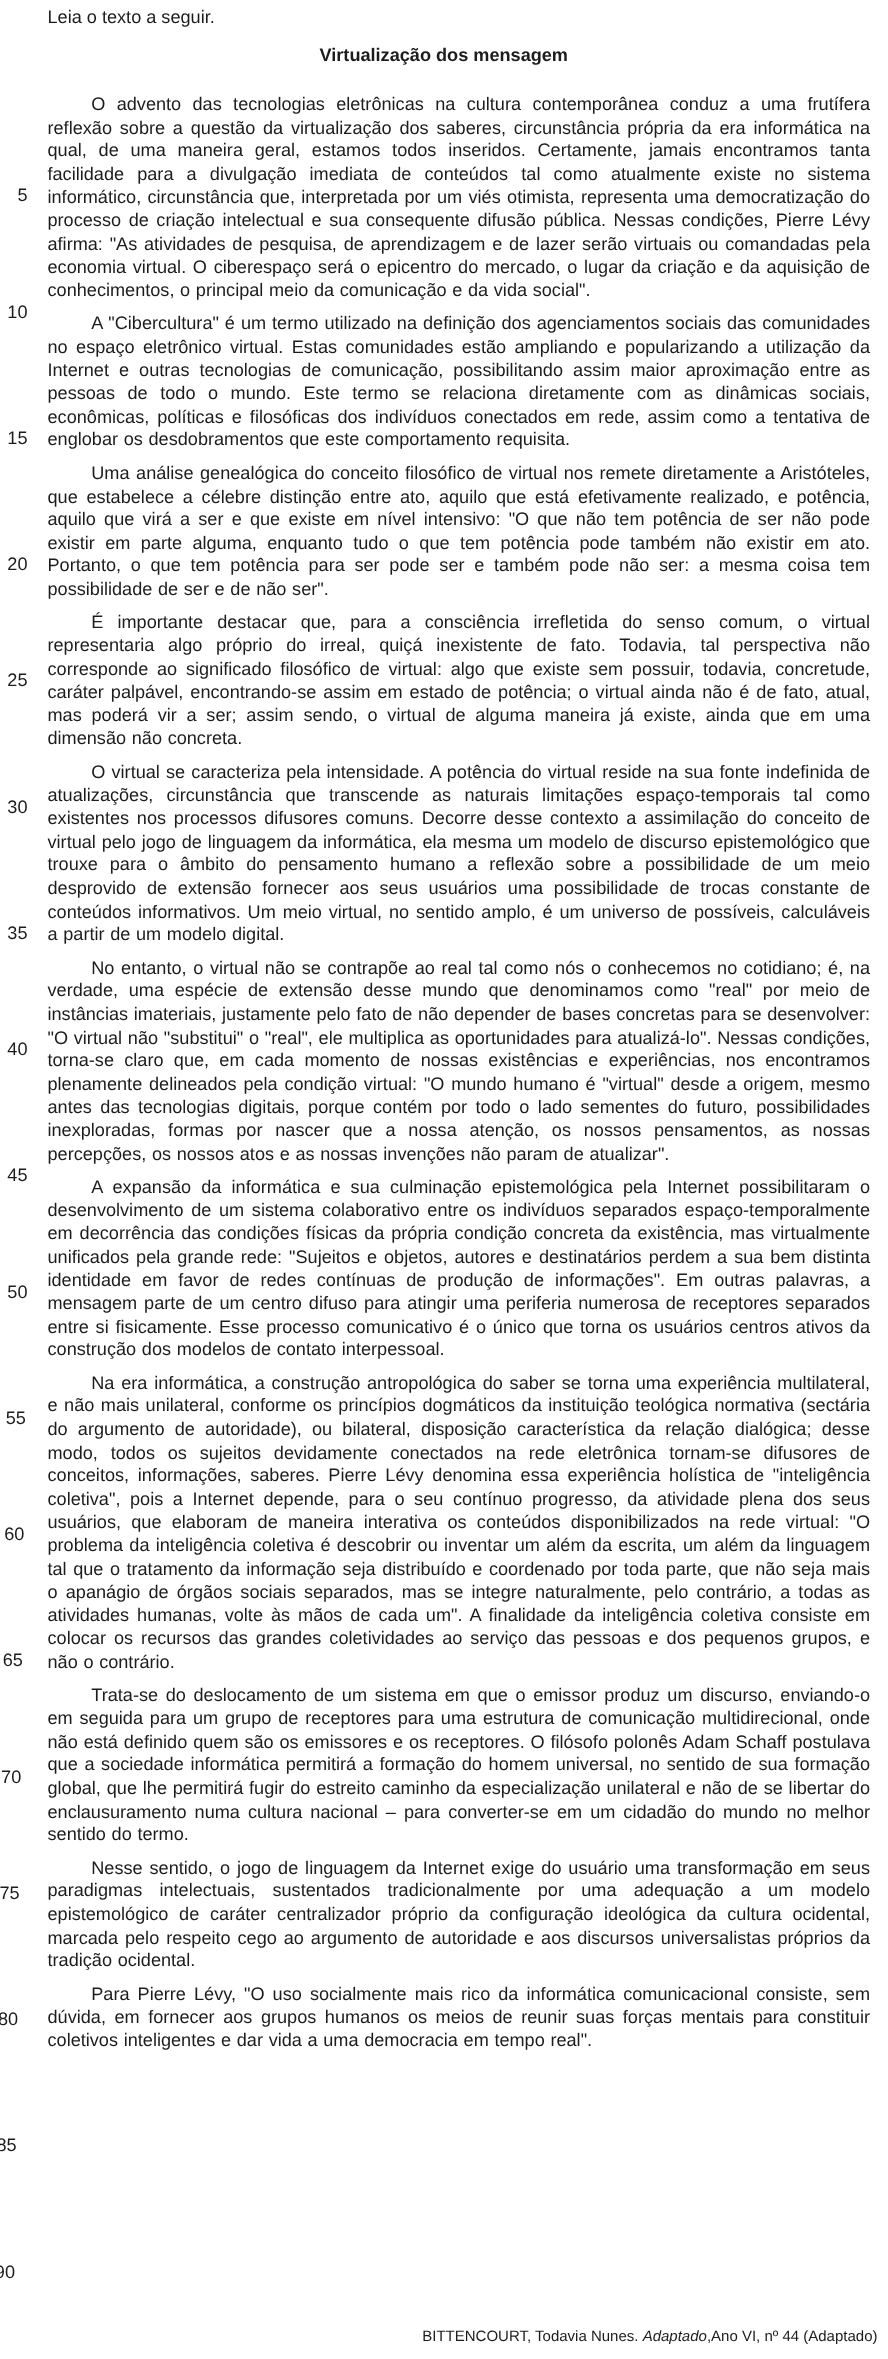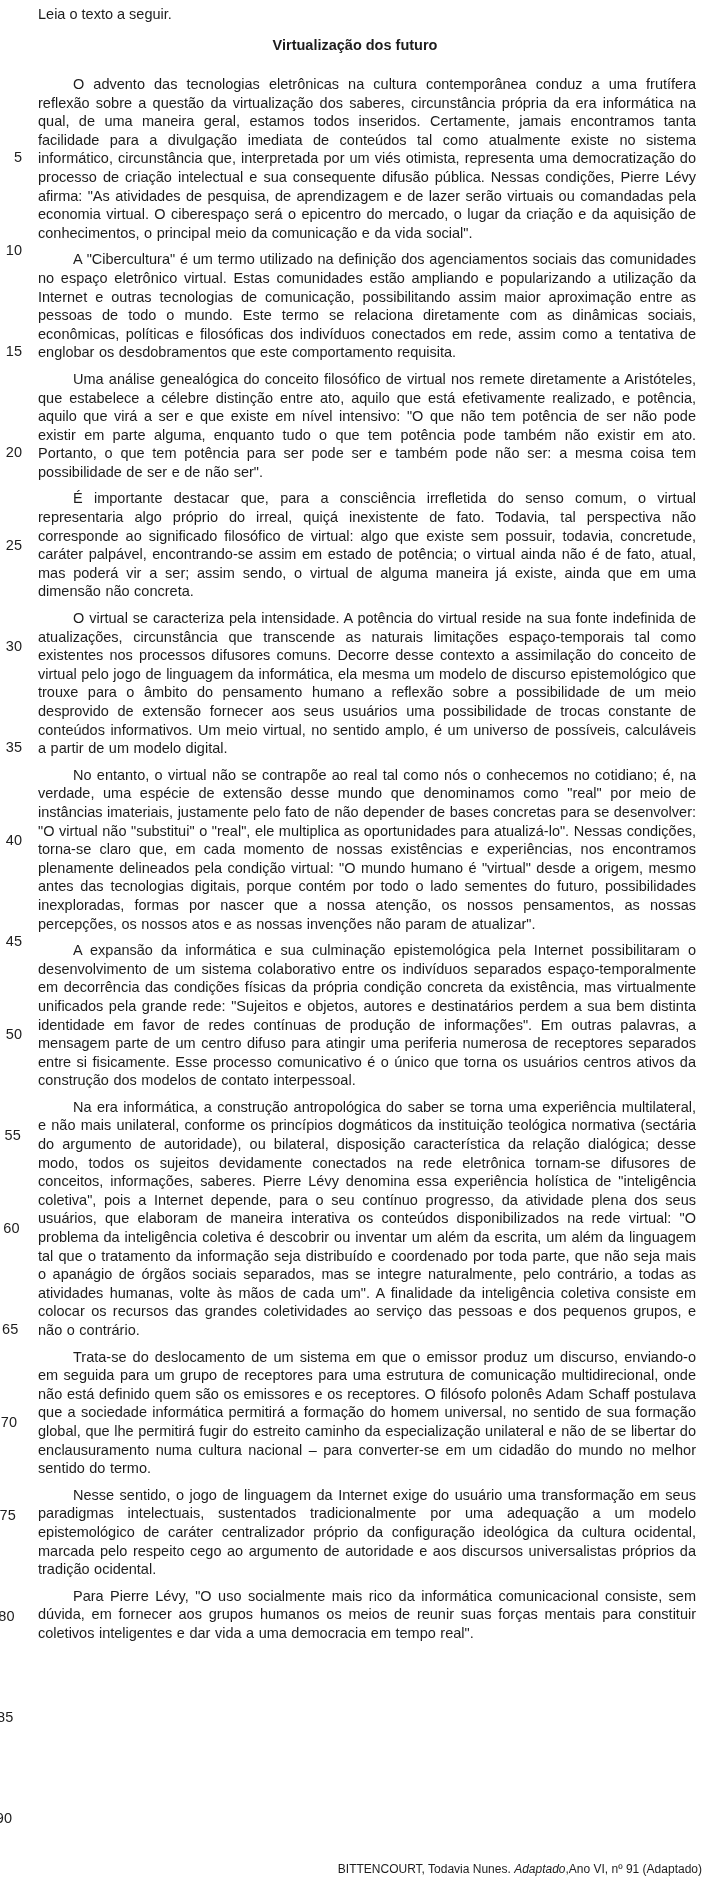--- a/index.html
+++ b/index.html
@@ -59,21 +59,21 @@
     line-height: 14px;
     white-space: nowrap;
   }
   .citation i { font-style: italic; }
 </style>
 </head>
 <body>
 
 <div class="page">
   <div class="instruction">Leia o texto a seguir.</div>
-  <h1 class="title">Virtualização dos futuro</h1>
+  <h1 class="title">Virtualização dos mensagem</h1>
   <div class="gutter">
       <div class="line-num" style="top: 148.4px; left: -8px;">5</div>
       <div class="line-num" style="top: 241.4px; left: -8px;">10</div>
       <div class="line-num" style="top: 342.4px; left: -8px;">15</div>
       <div class="line-num" style="top: 443.4px; left: -8px;">20</div>
       <div class="line-num" style="top: 536.4px; left: -8px;">25</div>
       <div class="line-num" style="top: 637.4px; left: -8px;">30</div>
       <div class="line-num" style="top: 738.4px; left: -8px;">35</div>
       <div class="line-num" style="top: 831.4px; left: -8px;">40</div>
       <div class="line-num" style="top: 932.4px; left: -8px;">45</div>
@@ -93,14 +93,14 @@
       <p class="para">Uma análise genealógica do conceito filosófico de virtual nos remete diretamente a Aristóteles, que estabelece a célebre distinção entre ato, aquilo que está efetivamente realizado, e potência, aquilo que virá a ser e que existe em nível intensivo: "O que não tem potência de ser não pode existir em parte alguma, enquanto tudo o que tem potência pode também não existir em ato. Portanto, o que tem potência para ser pode ser e também pode não ser: a mesma coisa tem possibilidade de ser e de não ser".</p>
       <p class="para">É importante destacar que, para a consciência irrefletida do senso comum, o virtual representaria algo próprio do irreal, quiçá inexistente de fato. Todavia, tal perspectiva não corresponde ao significado filosófico de virtual: algo que existe sem possuir, todavia, concretude, caráter palpável, encontrando-se assim em estado de potência; o virtual ainda não é de fato, atual, mas poderá vir a ser; assim sendo, o virtual de alguma maneira já existe, ainda que em uma dimensão não concreta.</p>
       <p class="para">O virtual se caracteriza pela intensidade. A potência do virtual reside na sua fonte indefinida de atualizações, circunstância que transcende as naturais limitações espaço-temporais tal como existentes nos processos difusores comuns. Decorre desse contexto a assimilação do conceito de virtual pelo jogo de linguagem da informática, ela mesma um modelo de discurso epistemológico que trouxe para o âmbito do pensamento humano a reflexão sobre a possibilidade de um meio desprovido de extensão fornecer aos seus usuários uma possibilidade de trocas constante de conteúdos informativos. Um meio virtual, no sentido amplo, é um universo de possíveis, calculáveis a partir de um modelo digital.</p>
       <p class="para">No entanto, o virtual não se contrapõe ao real tal como nós o conhecemos no cotidiano; é, na verdade, uma espécie de extensão desse mundo que denominamos como "real" por meio de instâncias imateriais, justamente pelo fato de não depender de bases concretas para se desenvolver: "O virtual não "substitui" o "real", ele multiplica as oportunidades para atualizá-lo". Nessas condições, torna-se claro que, em cada momento de nossas existências e experiências, nos encontramos plenamente delineados pela condição virtual: "O mundo humano é "virtual" desde a origem, mesmo antes das tecnologias digitais, porque contém por todo o lado sementes do futuro, possibilidades inexploradas, formas por nascer que a nossa atenção, os nossos pensamentos, as nossas percepções, os nossos atos e as nossas invenções não param de atualizar".</p>
       <p class="para">A expansão da informática e sua culminação epistemológica pela Internet possibilitaram o desenvolvimento de um sistema colaborativo entre os indivíduos separados espaço-temporalmente em decorrência das condições físicas da própria condição concreta da existência, mas virtualmente unificados pela grande rede: "Sujeitos e objetos, autores e destinatários perdem a sua bem distinta identidade em favor de redes contínuas de produção de informações". Em outras palavras, a mensagem parte de um centro difuso para atingir uma periferia numerosa de receptores separados entre si fisicamente. Esse processo comunicativo é o único que torna os usuários centros ativos da construção dos modelos de contato interpessoal.</p>
       <p class="para">Na era informática, a construção antropológica do saber se torna uma experiência multilateral, e não mais unilateral, conforme os princípios dogmáticos da instituição teológica normativa (sectária do argumento de autoridade), ou bilateral, disposição característica da relação dialógica; desse modo, todos os sujeitos devidamente conectados na rede eletrônica tornam-se difusores de conceitos, informações, saberes. Pierre Lévy denomina essa experiência holística de "inteligência coletiva", pois a Internet depende, para o seu contínuo progresso, da atividade plena dos seus usuários, que elaboram de maneira interativa os conteúdos disponibilizados na rede virtual: "O problema da inteligência coletiva é descobrir ou inventar um além da escrita, um além da linguagem tal que o tratamento da informação seja distribuído e coordenado por toda parte, que não seja mais o apanágio de órgãos sociais separados, mas se integre naturalmente, pelo contrário, a todas as atividades humanas, volte às mãos de cada um". A finalidade da inteligência coletiva consiste em colocar os recursos das grandes coletividades ao serviço das pessoas e dos pequenos grupos, e não o contrário.</p>
       <p class="para">Trata-se do deslocamento de um sistema em que o emissor produz um discurso, enviando-o em seguida para um grupo de receptores para uma estrutura de comunicação multidirecional, onde não está definido quem são os emissores e os receptores. O filósofo polonês Adam Schaff postulava que a sociedade informática permitirá a formação do homem universal, no sentido de sua formação global, que lhe permitirá fugir do estreito caminho da especialização unilateral e não de se libertar do enclausuramento numa cultura nacional – para converter-se em um cidadão do mundo no melhor sentido do termo.</p>
       <p class="para">Nesse sentido, o jogo de linguagem da Internet exige do usuário uma transformação em seus paradigmas intelectuais, sustentados tradicionalmente por uma adequação a um modelo epistemológico de caráter centralizador próprio da configuração ideológica da cultura ocidental, marcada pelo respeito cego ao argumento de autoridade e aos discursos universalistas próprios da tradição ocidental.</p>
       <p class="para">Para Pierre Lévy, "O uso socialmente mais rico da informática comunicacional consiste, sem dúvida, em fornecer aos grupos humanos os meios de reunir suas forças mentais para constituir coletivos inteligentes e dar vida a uma democracia em tempo real".</p>
     </div>
-  <div class="citation"><span>BITTENCOURT, Todavia Nunes. </span><i>Adaptado</i><span>,Ano VI, nº 91 (Adaptado)</span></div>
+  <div class="citation"><span>BITTENCOURT, Todavia Nunes. </span><i>Adaptado</i><span>,Ano VI, nº 44 (Adaptado)</span></div>
 </div>
 
 </body></html>

